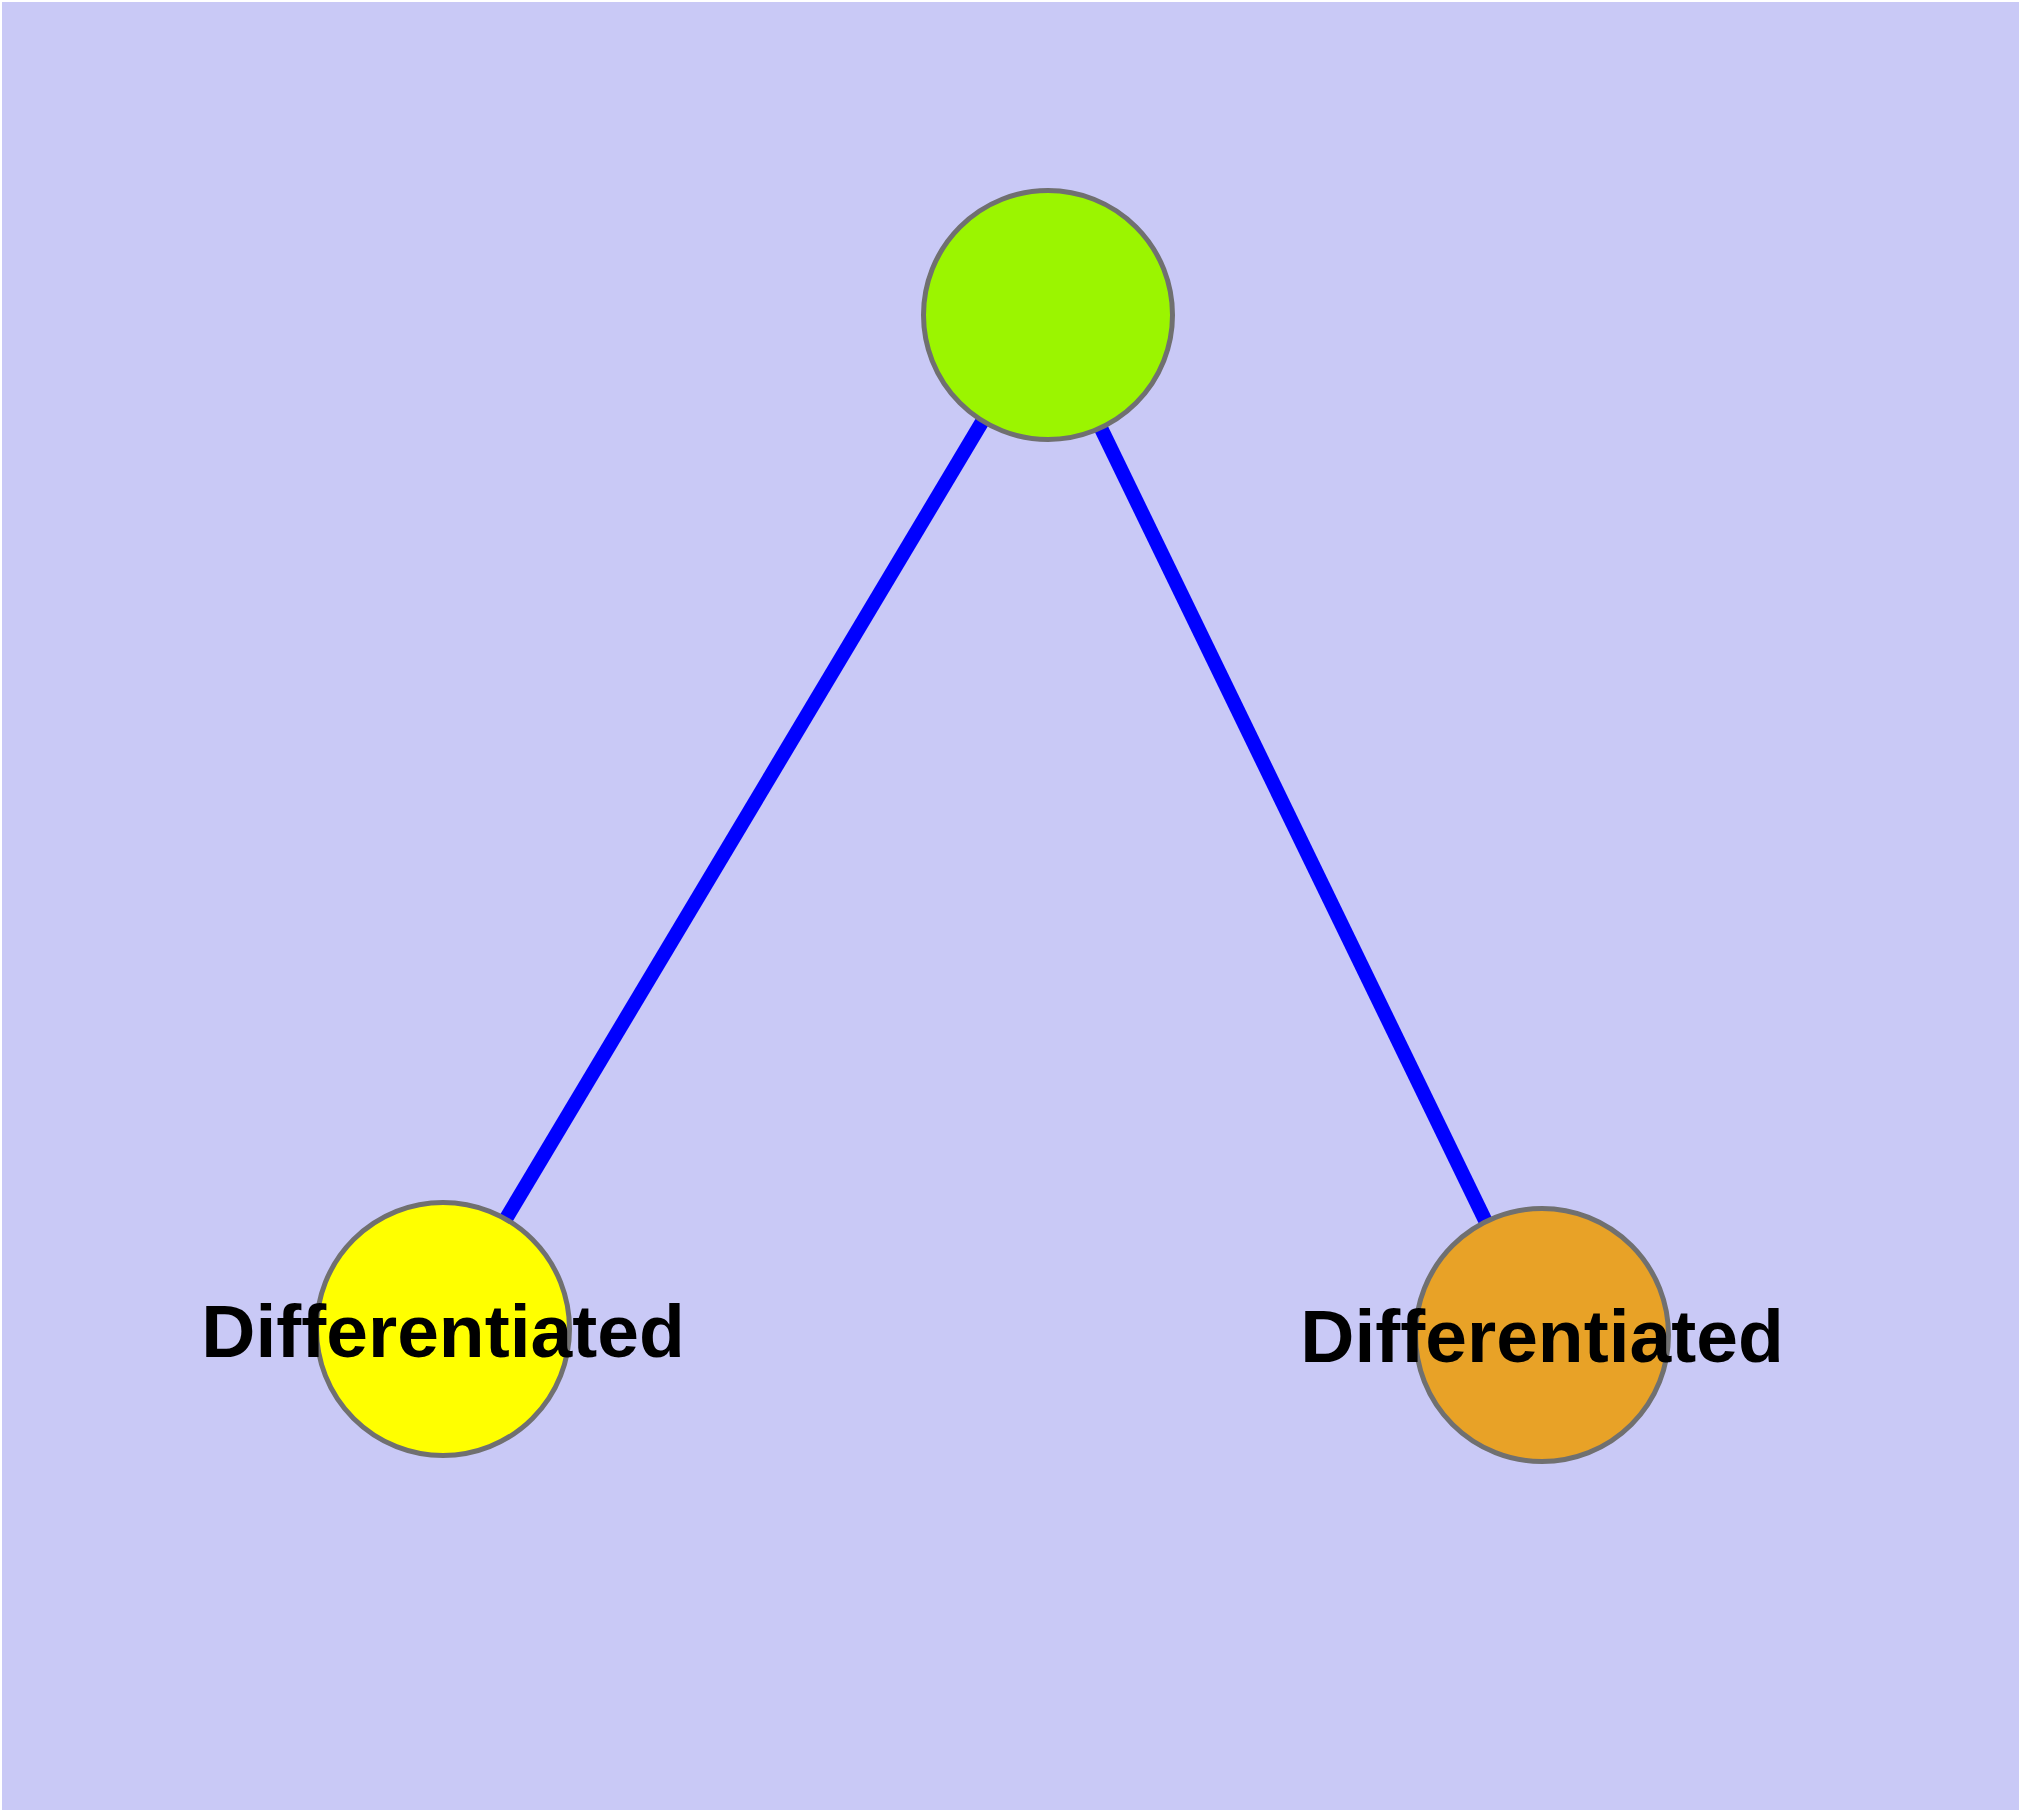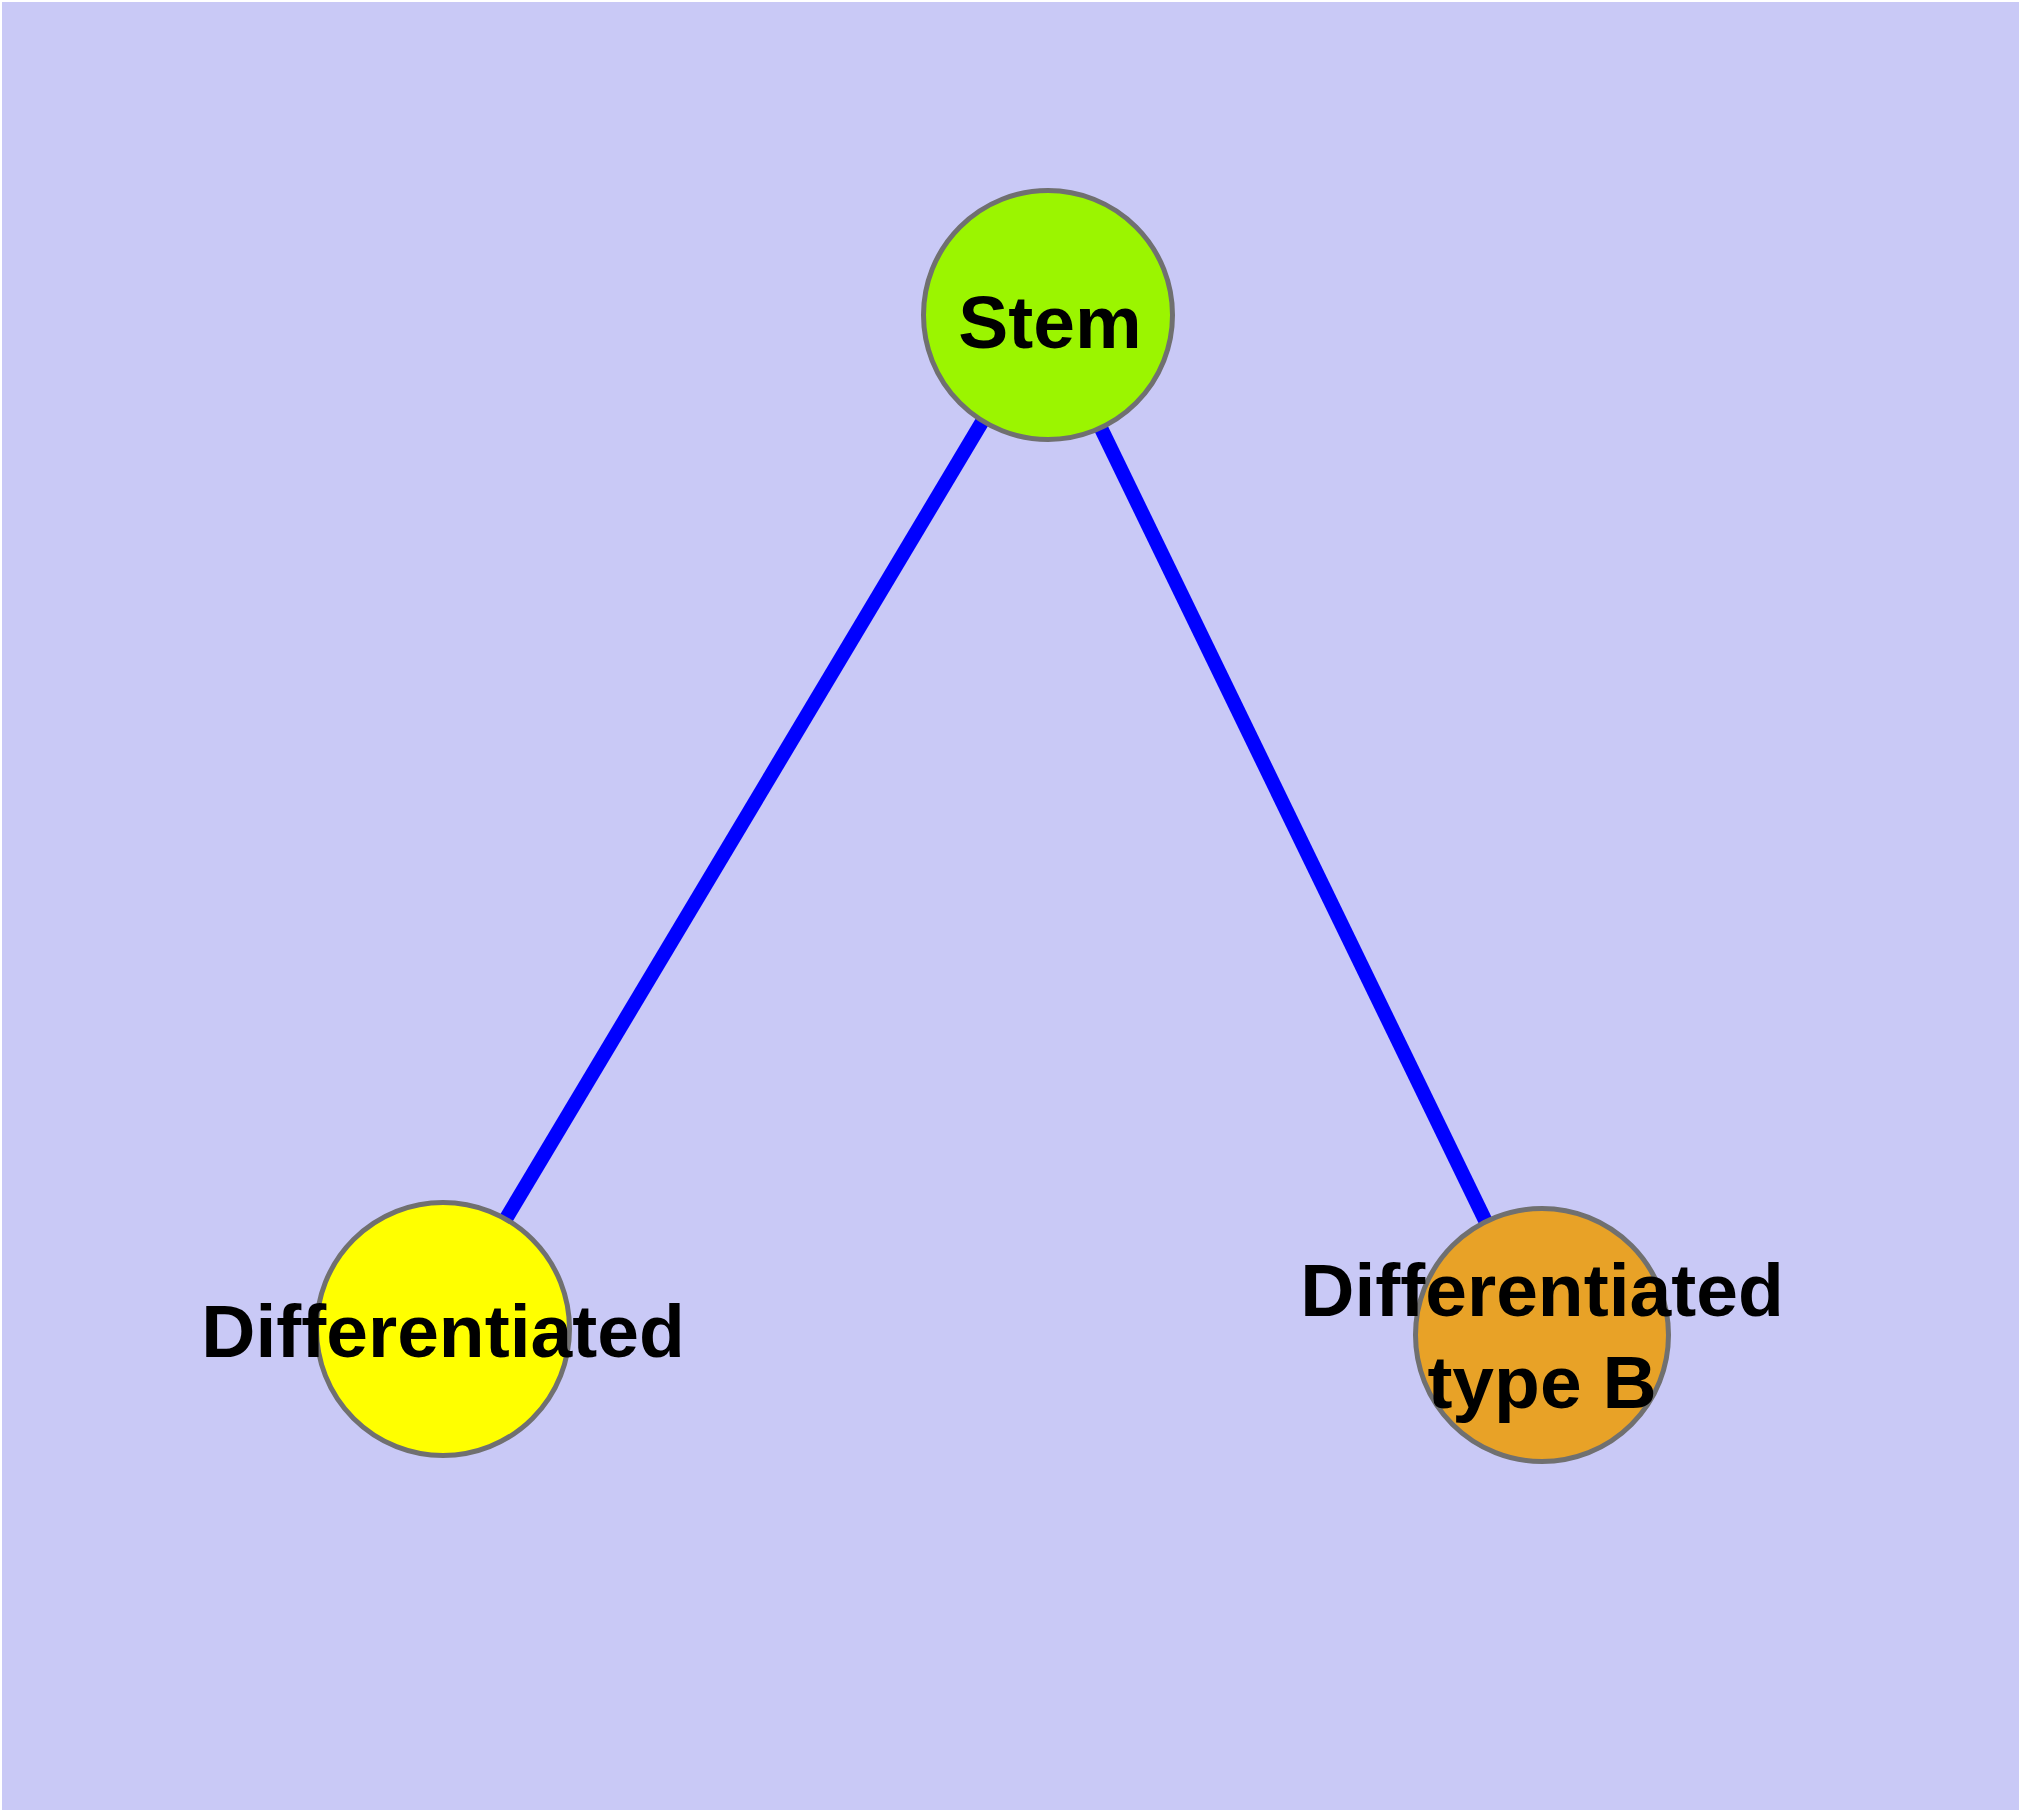--- a/index.html
+++ b/index.html
@@ -57,27 +57,23 @@
     <line x1="1234" y1="370" x2="520" y2="1565" stroke-width="17" stroke-linecap="butt" stroke="#0000FF"></line>
     <line x1="1234" y1="370" x2="1817" y2="1572" stroke-width="17" stroke-linecap="butt" stroke="#0000FF"></line>
   </svg>
 
   <div class="node-circle stem" style="background: rgb(155, 245, 0); border-color: rgb(112, 112, 112);"></div>
 
   <div class="node-circle type-a" style="background: rgb(255, 255, 0); border-color: rgb(112, 112, 112);"></div>
 
   <div class="node-circle type-b" style="background: rgb(232, 162, 39); border-color: rgb(112, 112, 112);"></div>
 
-  <div class="node-label stem" style="color: rgb(0, 0, 0);">
-    <span class="label-line">Stem</span>
-  </div>
 
   <div class="node-label type-a" style="color: rgb(0, 0, 0);">
     <span class="label-line">Differentiated</span>
   </div>
 
   <div class="node-label type-b" style="color: rgb(0, 0, 0);">
     <span class="label-line">Differentiated</span>
-    <span class="label-line">type B</span>
   </div>
 
 </div>
 
 
 </body></html>

